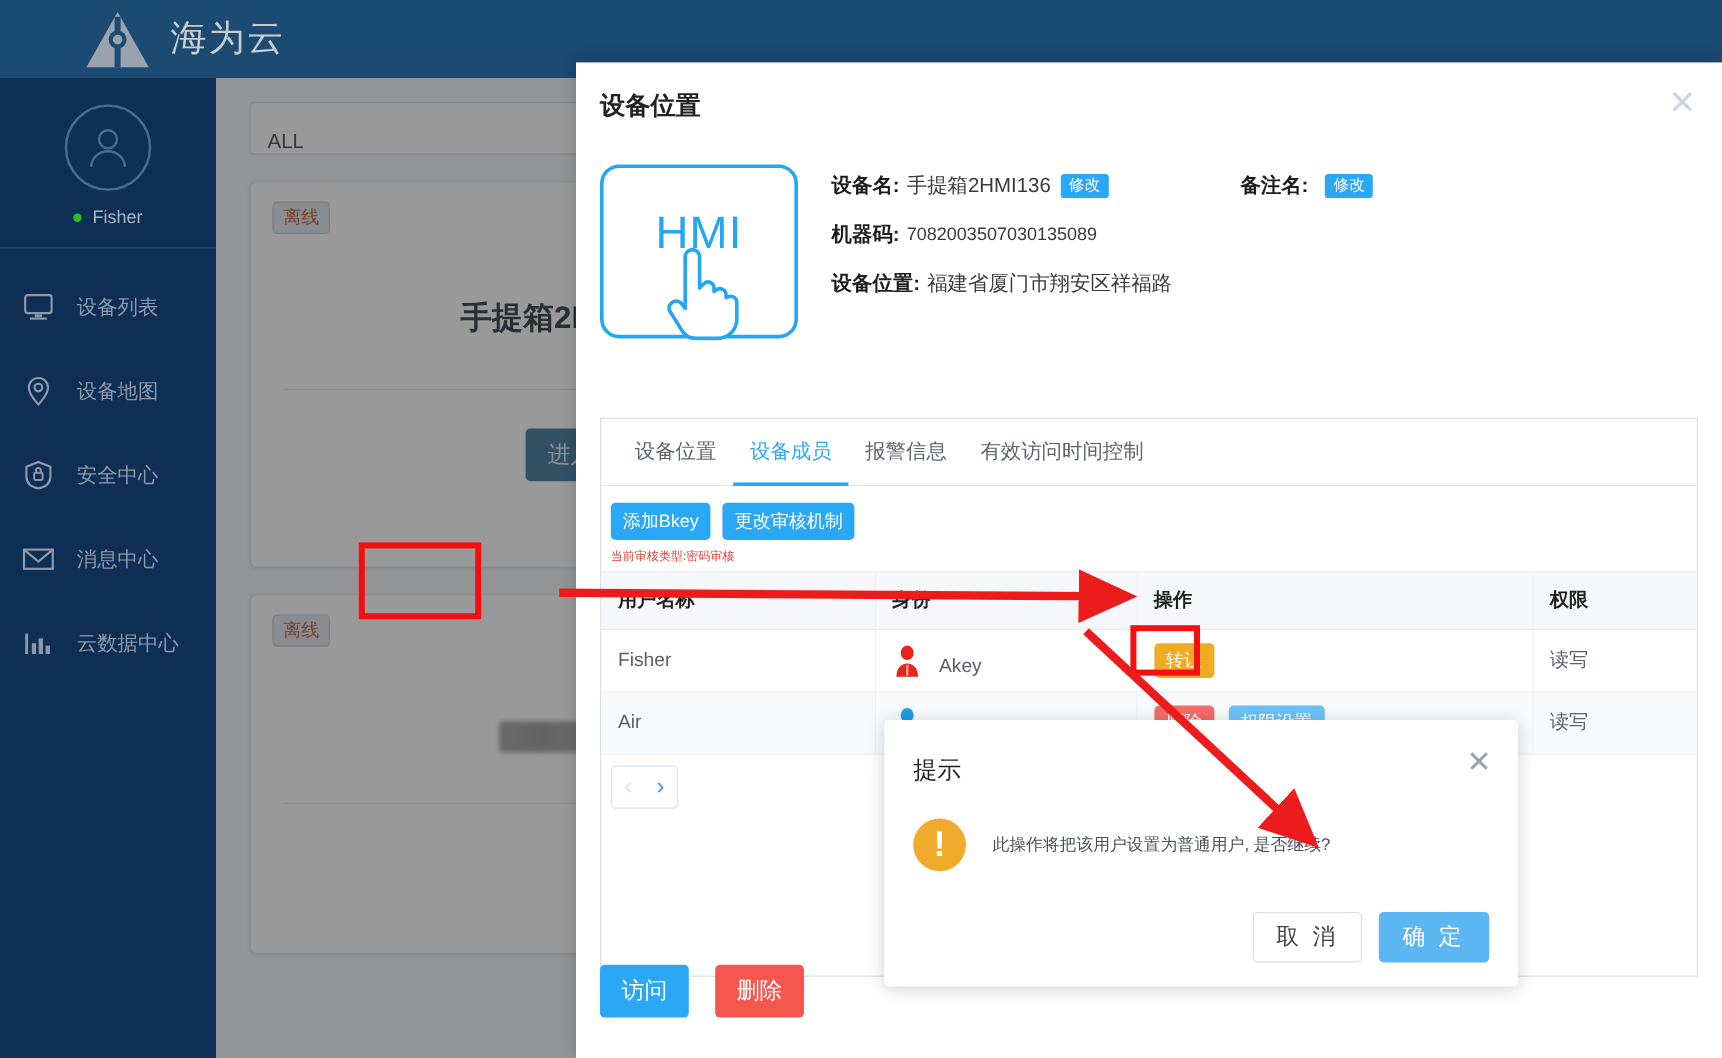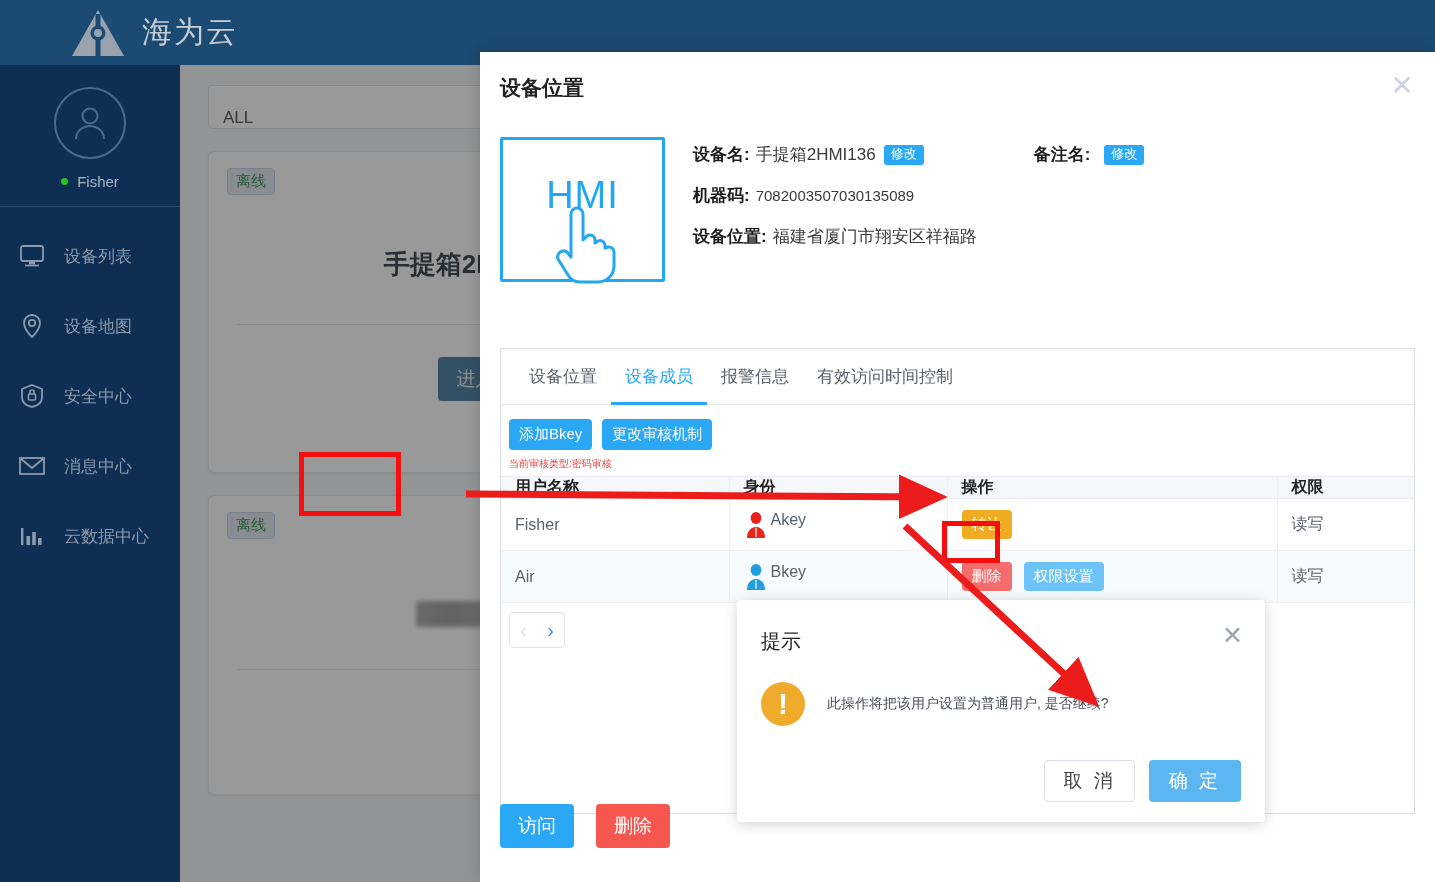--- a/index.html
+++ b/index.html
@@ -64,21 +64,21 @@
   }
   .dev-card {
     width:535px; border:1px solid #dfe3e9; border-radius:6px; background:#fff;
     margin-top:22px; position:relative; padding:16px 18px 22px 18px;
     box-shadow:0 1px 3px rgba(0,0,0,.08);
   }
   .dev-card.c1 { height:322px; }
   .dev-card.c2 { height:300px; }
   .badge-offline {
     display:inline-block; border:1px solid #b6c6d8; background:#dde5ee;
-    color:#15803d; font-size:15px; padding:3px 8px; border-radius:4px;
+    color:#c2410c; font-size:15px; padding:3px 8px; border-radius:4px;
   }
   .caret-dark {
     position:absolute; right:20px; top:20px;
     width:0;height:0;border-left:12px solid transparent;border-right:12px solid transparent;
     border-top:14px solid #17233a;
   }
   .dev-name {
     text-align:center; font-size:26px; font-weight:bold; color:#15202f; margin-top:52px;
   }
   .dev-name-blur {
@@ -107,21 +107,21 @@
     background:#fff; box-shadow:0 0 14px rgba(0,0,0,.18);
   }
   .modal-title { position:absolute; left:20px; top:22px; font-size:21px; font-weight:bold; color:#222; }
   .modal-close {
     position:absolute; right:18px; top:20px; width:30px; height:30px;
     color:#cbd6e2; font-size:28px; line-height:28px; text-align:center; cursor:pointer;
   }
 
   .dev-header { position:absolute; left:20px; top:85px; display:flex; gap:28px; }
   .hmi-icon {
-    width:165px; height:145px; border:3px solid #24a7f2; border-radius:2px;
+    width:165px; height:145px; border:3px solid #24a7f2; border-radius:16px;
     position:relative; flex:none;
   }
   .hmi-text {
     position:absolute; left:0; right:0; top:34px; text-align:center;
     font-size:38px; color:#24a7f2; letter-spacing:1px;
   }
   .info-block { padding-top:6px; }
   .info-line { margin-bottom:18px; font-size:17px; color:#333; display:flex; align-items:center; }
   .info-key { font-weight:bold; color:#1d1d1d; margin-right:6px; }
   .info-val { color:#3a3a3a; }
@@ -146,36 +146,36 @@
   .tool-row { display:flex; gap:10px; padding:14px 0 0 8px; }
   .btn-blue {
     background:#2aa7f5; color:#fff; border:none; border-radius:4px;
     font-size:15px; padding:6px 10px; cursor:pointer;
   }
   .audit-note { color:#e8413a; font-size:10px; padding:7px 0 5px 8px; }
 
   table.members { width:100%; border-collapse:collapse; font-size:16px; }
   table.members th {
     background:#f5f7fa; text-align:left; font-weight:bold; color:#1f1f1f;
-    padding:0 14px; border-top:1px solid #e9ebef; border-bottom:1px solid #e9ebef;
+    padding:13px 14px; border-top:1px solid #e9ebef; border-bottom:1px solid #e9ebef;
   }
   table.members td {
     padding:11px 14px; color:#58616e; border-bottom:1px solid #eef0f3; height:50px;
     vertical-align:middle;
   }
   table.members tr.alt td { background:#f8fbfd; }
   table.members th:nth-child(1), table.members td:nth-child(1){ width:228px; }
   table.members th:nth-child(2), table.members td:nth-child(2){ width:218px; }
   table.members th:nth-child(3), table.members td:nth-child(3){ width:330px; }
   table.members th:nth-child(2), table.members td:nth-child(2),
   table.members th:nth-child(3), table.members td:nth-child(3),
   table.members th:nth-child(4), table.members td:nth-child(4){
     border-left:1px solid #eef0f3;
   }
-  .identity { display:flex; gap:3px; }
+  .identity { display:flex; align-items:flex-end; gap:15px; }
   .btn-amber {
     background:#efab22; color:#fff; border:none; border-radius:4px;
     font-size:15px; padding:5px 10px; cursor:pointer;
   }
   .btn-red {
     background:#f56c6c; color:#fff; border:none; border-radius:4px;
     font-size:15px; padding:5px 10px; cursor:pointer;
   }
   .btn-lightblue {
     background:#6dc2f7; color:#fff; border:none; border-radius:4px;

